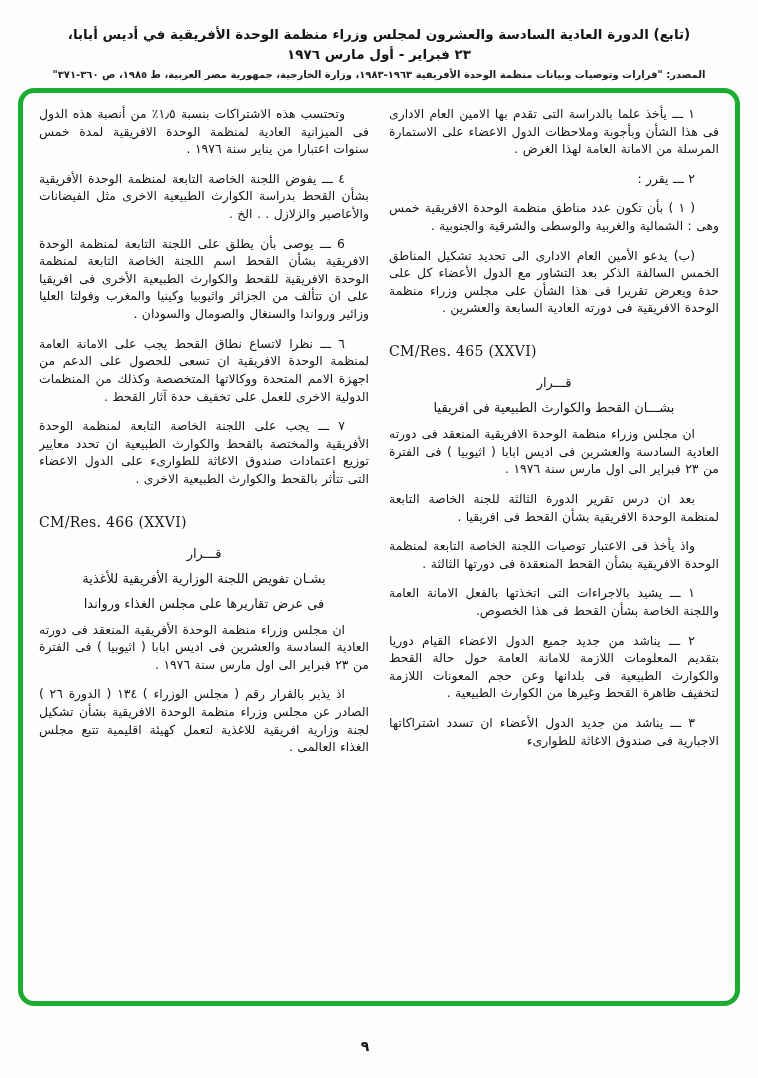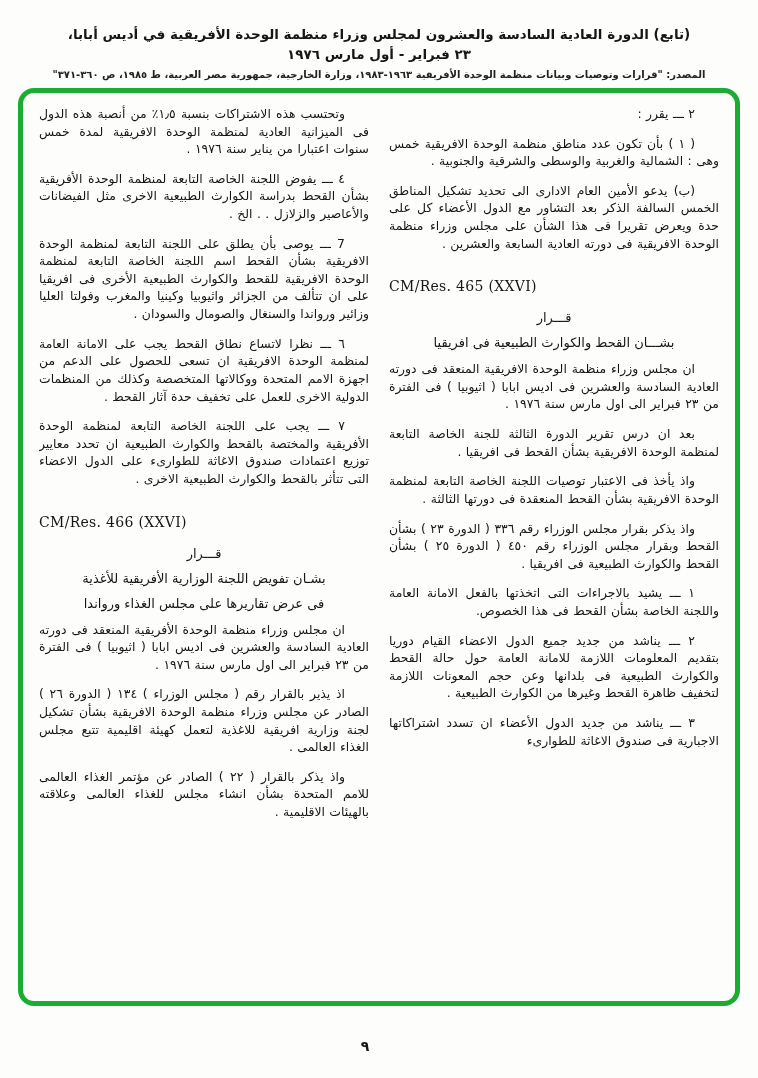--- a/index.html
+++ b/index.html
@@ -83,47 +83,46 @@
 
   <div class="header">
     <div class="header-title">(تابع) الدورة العادية السادسة والعشرون لمجلس وزراء منظمة الوحدة الأفريقية في أديس أبابا، ٢٣ فبراير - أول مارس ١٩٧٦</div>
     <div class="header-source">المصدر: "قرارات وتوصيات وبيانات منظمة الوحدة الأفريقية ١٩٦٣-١٩٨٣، وزارة الخارجية، جمهورية مصر العربية، ط ١٩٨٥، ص ٣٦٠-٣٧١"</div>
   </div>
 
   <div class="frame">
     <div class="cols">
 
       <div class="col">
+        <p class="body">١ ـــ يأخذ علما بالدراسة التى تقدم بها الامين العام الادارى فى هذا الشأن وبأجوبة وملاحظات الدول الاعضاء على الاستمارة المرسلة من الامانة العامة لهذا الغرض .</p>
         <p class="body">٢ ـــ يقرر :</p>
         <p class="body">( ١ ) بأن تكون عدد مناطق منظمة الوحدة الافريقية خمس وهى : الشمالية والغربية والوسطى والشرقية والجنوبية .</p>
         <p class="body">(ب) يدعو الأمين العام الادارى الى تحديد تشكيل المناطق الخمس السالفة الذكر بعد التشاور مع الدول الأعضاء كل على حدة ويعرض تقريرا فى هذا الشأن على مجلس وزراء منظمة الوحدة الافريقية فى دورته العادية السابعة والعشرين .</p>
         <p class="latin">CM/Res. 465 (XXVI)</p>
         <p class="center-title">قـــرار</p>
         <p class="center-title">بشـــان القحط والكوارث الطبيعية فى افريقيا</p>
         <p class="body">ان مجلس وزراء منظمة الوحدة الافريقية المنعقد فى دورته العادية السادسة والعشرين فى اديس ابابا ( اثيوبيا ) فى الفترة من ٢٣ فبراير الى اول مارس سنة ١٩٧٦ .</p>
         <p class="body">بعد ان درس تقرير الدورة الثالثة للجنة الخاصة التابعة لمنظمة الوحدة الافريقية بشأن القحط فى افريقيا .</p>
         <p class="body">واذ يأخذ فى الاعتبار توصيات اللجنة الخاصة التابعة لمنظمة الوحدة الافريقية بشأن القحط المنعقدة فى دورتها الثالثة .</p>
-        <p class="body">واذ يذكر بقرار مجلس الوزراء رقم ٣٣٦ ( الدورة ٢٣ ) بشأن القحط وبقرار مجلس الوزراء رقم ٤٥٠ ( الدورة ٢٥ ) بشأن القحط والكوارث الطبيعية فى افريقيا .</p>
         <p class="body">١ ـــ يشيد بالاجراءات التى اتخذتها بالفعل الامانة العامة واللجنة الخاصة بشأن القحط فى هذا الخصوص.</p>
         <p class="body">٢ ـــ يناشد من جديد جميع الدول الاعضاء القيام دوريا بتقديم المعلومات اللازمة للامانة العامة حول حالة القحط والكوارث الطبيعية فى بلدانها وعن حجم المعونات اللازمة لتخفيف ظاهرة القحط وغيرها من الكوارث الطبيعية .</p>
         <p class="body">٣ ـــ يناشد من جديد الدول الأعضاء ان تسدد اشتراكاتها الاجبارية فى صندوق الاغاثة للطوارىء</p>
       </div>
 
       <div class="col">
         <p class="body">وتحتسب هذه الاشتراكات بنسبة ١٫٥٪ من أنصبة هذه الدول فى الميزانية العادية لمنظمة الوحدة الافريقية لمدة خمس سنوات اعتبارا من يناير سنة ١٩٧٦ .</p>
         <p class="body">٤ ـــ يفوض اللجنة الخاصة التابعة لمنظمة الوحدة الأفريقية بشأن القحط بدراسة الكوارث الطبيعية الاخرى مثل الفيضانات والأعاصير والزلازل . . الخ .</p>
-        <p class="body">7 ـــ يوصى بأن يطلق على اللجنة التابعة لمنظمة الوحدة الافريقية بشأن القحط اسم اللجنة الخاصة التابعة لمنظمة الوحدة الافريقية للقحط والكوارث الطبيعية الأخرى فى افريقيا على ان تتألف من الجزائر واثيوبيا وكينيا والمغرب وفولتا العليا وزائير ورواندا والسنغال والصومال والسودان .</p>
+        <p class="body">6 ـــ يوصى بأن يطلق على اللجنة التابعة لمنظمة الوحدة الافريقية بشأن القحط اسم اللجنة الخاصة التابعة لمنظمة الوحدة الافريقية للقحط والكوارث الطبيعية الأخرى فى افريقيا على ان تتألف من الجزائر واثيوبيا وكينيا والمغرب وفولتا العليا وزائير ورواندا والسنغال والصومال والسودان .</p>
         <p class="body">٦ ـــ نظرا لاتساع نطاق القحط يجب على الامانة العامة لمنظمة الوحدة الافريقية ان تسعى للحصول على الدعم من اجهزة الامم المتحدة ووكالاتها المتخصصة وكذلك من المنظمات الدولية الاخرى للعمل على تخفيف حدة آثار القحط .</p>
         <p class="body">٧ ـــ يجب على اللجنة الخاصة التابعة لمنظمة الوحدة الأفريقية والمختصة بالقحط والكوارث الطبيعية ان تحدد معايير توزيع اعتمادات صندوق الاغاثة للطوارىء على الدول الاعضاء التى تتأثر بالقحط والكوارث الطبيعية الاخرى .</p>
         <p class="latin">CM/Res. 466 (XXVI)</p>
         <p class="center-title">قـــرار</p>
         <p class="center-title">بشـان تفويض اللجنة الوزارية الأفريقية للأغذية</p>
         <p class="center-title">فى عرض تقاريرها على مجلس الغذاء ورواندا</p>
         <p class="body">ان مجلس وزراء منظمة الوحدة الأفريقية المنعقد فى دورته العادية السادسة والعشرين فى اديس ابابا ( اثيوبيا ) فى الفترة من ٢٣ فبراير الى اول مارس سنة ١٩٧٦ .</p>
         <p class="body">اذ يذير بالقرار رقم ( مجلس الوزراء ) ١٣٤ ( الدورة ٢٦ ) الصادر عن مجلس وزراء منظمة الوحدة الافريقية بشأن تشكيل لجنة وزارية افريقية للاغذية لتعمل كهيئة اقليمية تتبع مجلس الغذاء العالمى .</p>
-        <p class="body">واذ يذكر بالقرار ( ٢٢ ) الصادر عن مؤتمر الغذاء العالمى للامم المتحدة بشأن انشاء مجلس للغذاء العالمى وعلاقته بالهيئات الاقليمية .</p>
       </div>
 
     </div>
   </div>
 
   <div class="pagenum">٩</div>
 </div>
 
 </body></html>

